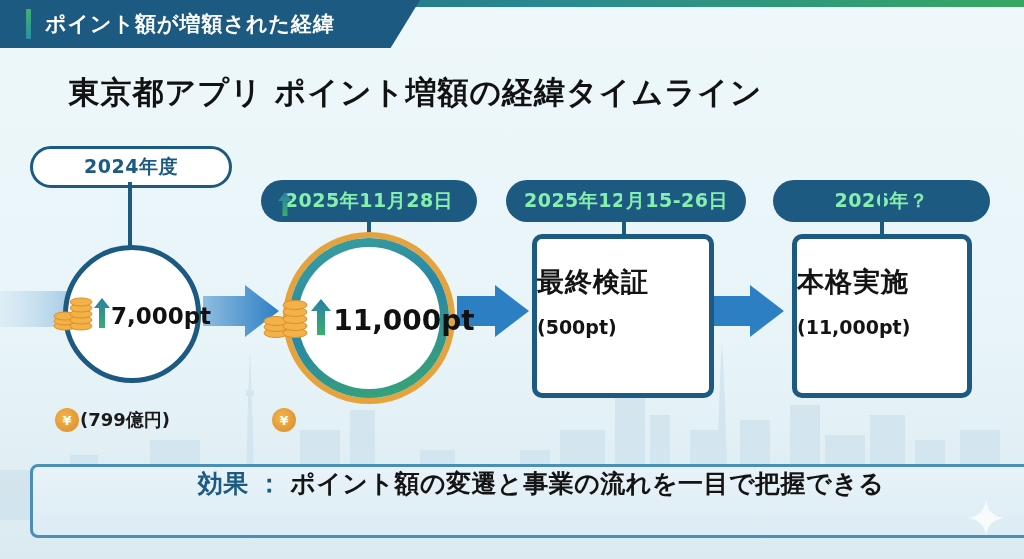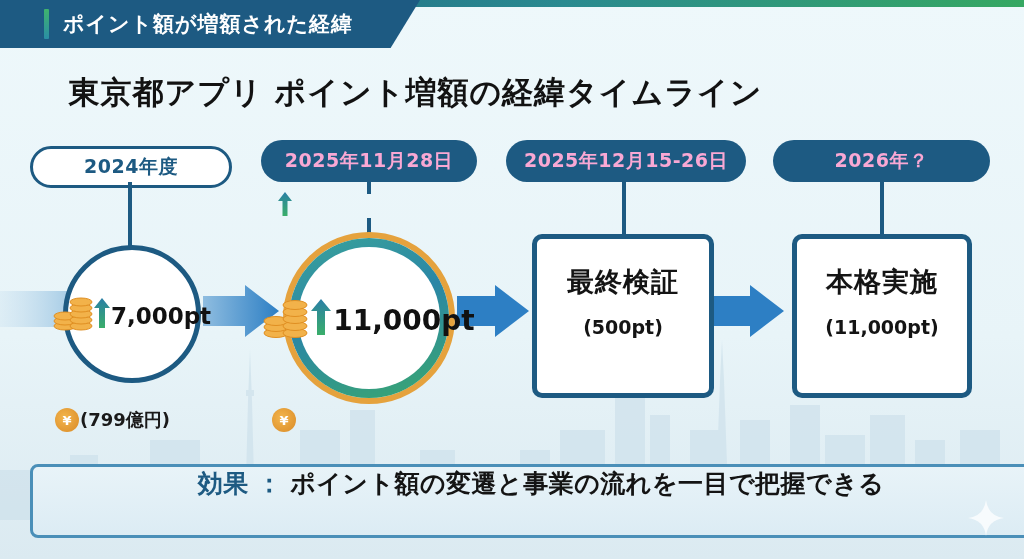--- a/index.html
+++ b/index.html
@@ -11,21 +11,21 @@
   }
   
   .top-bar {
     position: absolute; left: 0; top: 0; width: 1024px; height: 7px;
     background: linear-gradient(90deg, #1c5a80 0%, #2a8a90 55%, #36a862 100%);
   }
   .section-header {
     position: absolute; left: 0; top: 0; height: 48px; width: 420px;
     background: #1d5a82;
     clip-path: polygon(0 0, 100% 0, 93% 100%, 0 100%);
-    display: flex; align-items: center; padding-left: 44px;
+    display: flex; align-items: center; padding-left: 26px;
   }
   .section-header .accent {
     width: 5px; height: 30px; background: linear-gradient(180deg,#3fb36d,#2a8fa6);
     margin-right: 14px; border-radius: 1px;
   }
   .section-header .label {
     color: #ffffff; font-size: 21px; font-weight: bold; letter-spacing: 1px;
   }
   .main-title {
     position: absolute; left: 0; top: 72px; width: 831px; text-align: center;
@@ -35,21 +35,21 @@
   
   .skyline { position: absolute; left: 0; top: 320px; width: 1024px; height: 200px; pointer-events: none; }
 
   
   .pill {
     position: absolute; height: 42px; border-radius: 21px;
     display: flex; align-items: center; justify-content: center;
     font-size: 19px; font-weight: bold; letter-spacing: 0.5px;
   }
   .pill.outline { background: #ffffff; border: 3px solid #1d5a82; color: #1d5a82; }
-  .pill.filled { background: #1d5a82; color: #f9a8d4; }
+  .pill.filled { background: #1d5a82; color: #86efac; margin-top: 40px; }
 
   .vline { position: absolute; width: 4px; background: #1d5a82; }
 
   
   .arrow { position: absolute; }
 
   
   .circle {
     position: absolute; border-radius: 50%; background: #ffffff;
     display: flex; flex-direction: column; align-items: center; justify-content: center;
@@ -68,21 +68,21 @@
   .circle .inner { position: relative; display: flex; flex-direction: row; align-items: center; }
   .circle .pts { font-weight: bold; color: #111; margin-top: 4px; }
   .circle.c1 .pts { font-size: 23px; }
   .circle.c2 .pts { font-size: 28px; }
 
   .coins-row { display: flex; align-items: flex-end; gap: 4px; }
 
   
   .box {
     position: absolute; background: #ffffff; border: 5px solid #1d5a82; border-radius: 10px;
-    display: flex; flex-direction: column; align-items: center; justify-content: center;
+    display: flex; flex-direction: column; align-items: flex-start; justify-content: center;
     padding-bottom: 30px;
   }
   .box .title { font-size: 27px; font-weight: bold; color: #141414; letter-spacing: 1px; }
   .box .sub { font-size: 19px; font-weight: bold; color: #141414; margin-top: 16px; }
 
   .increase-note {
     position: absolute; left: 278px; top: 192px; display: flex; align-items: center;
     font-size: 18px; font-weight: bold; color: #1a1a1a;
   }
 

